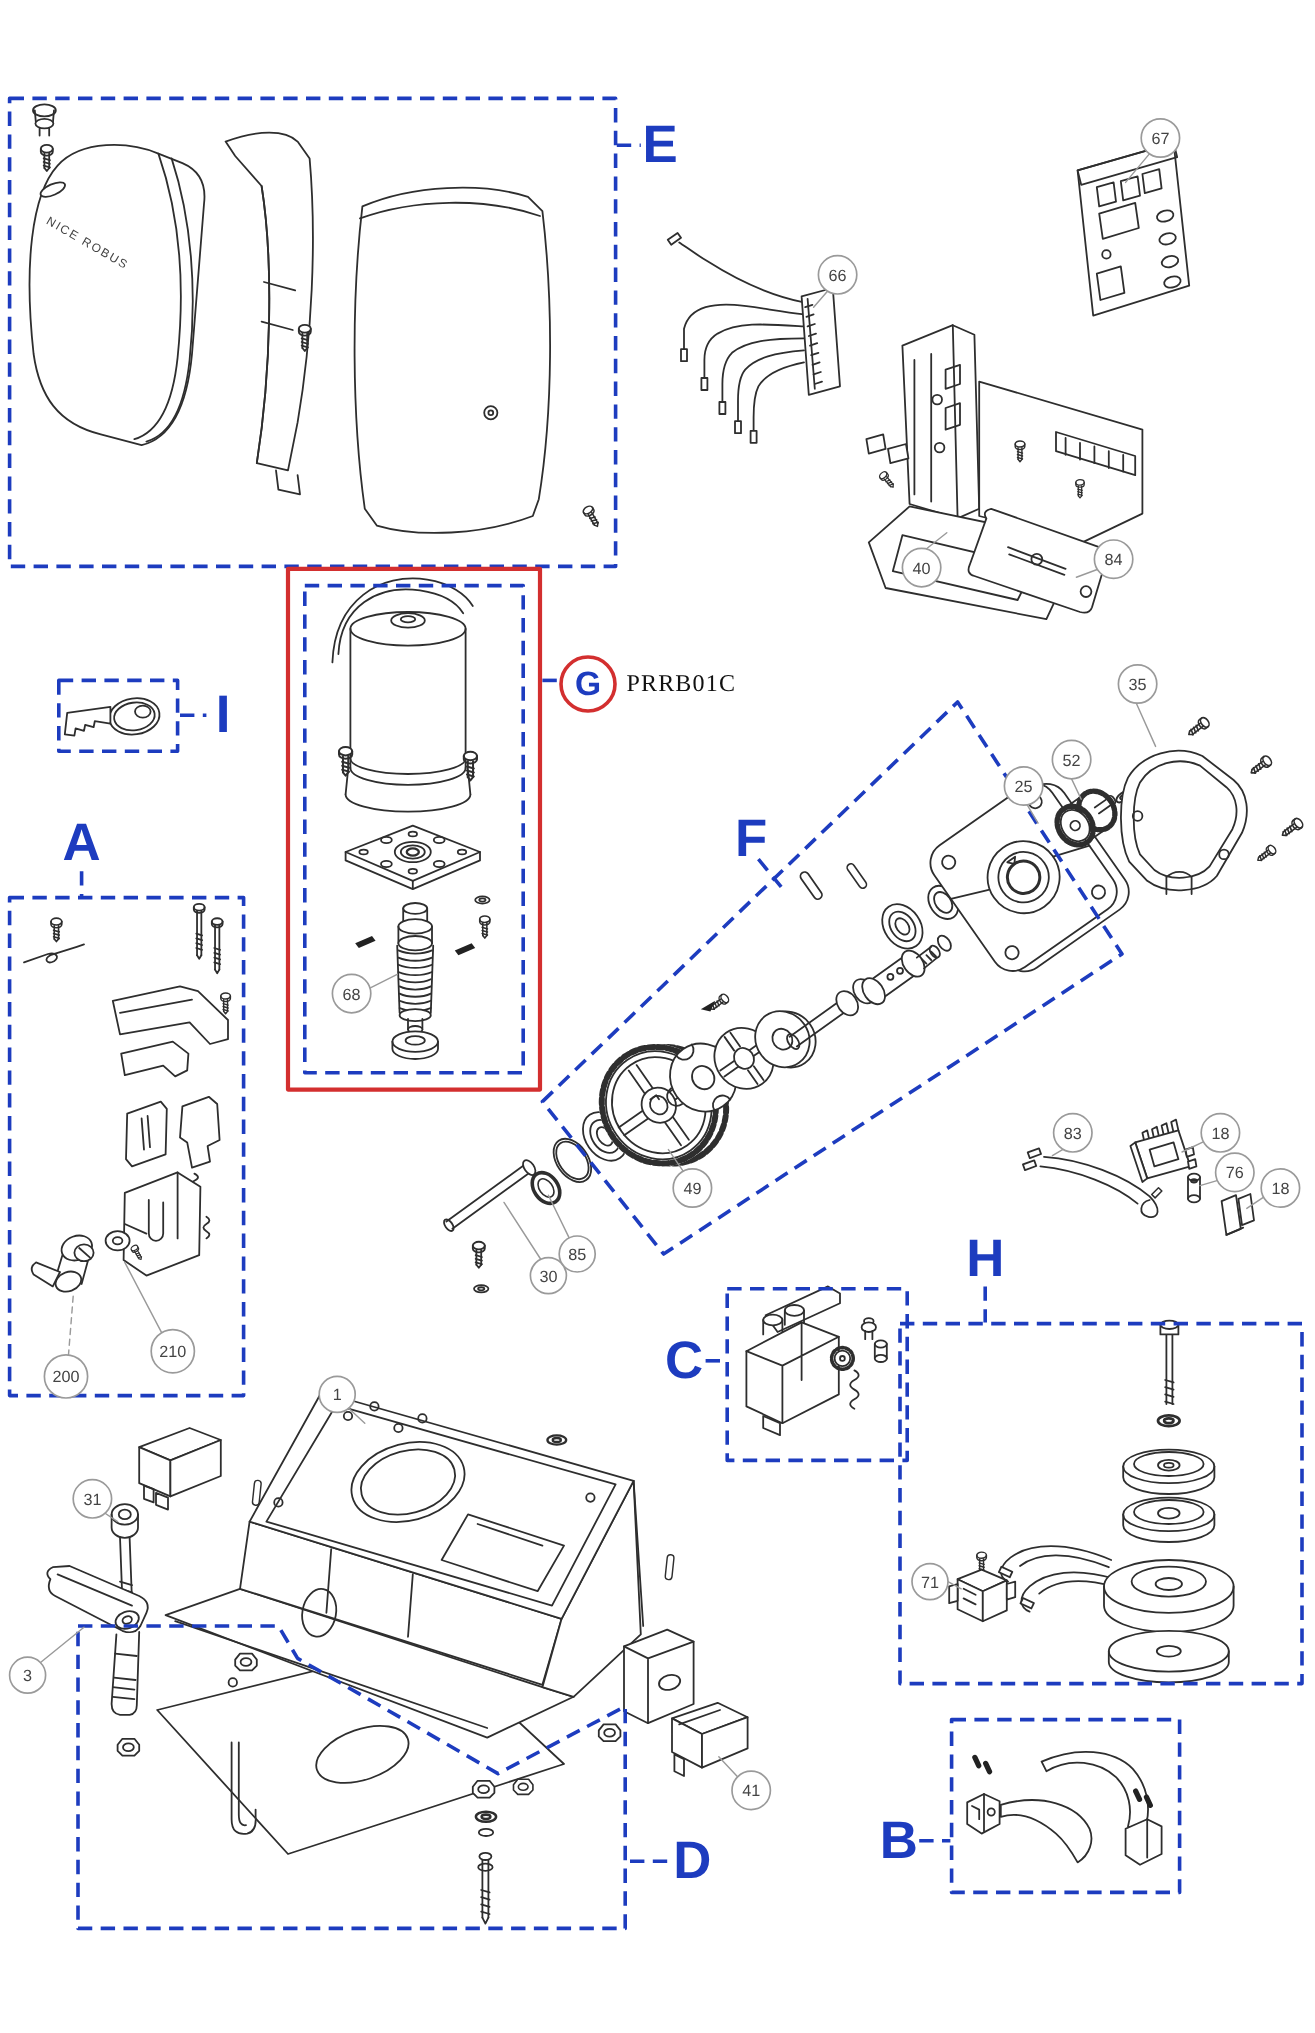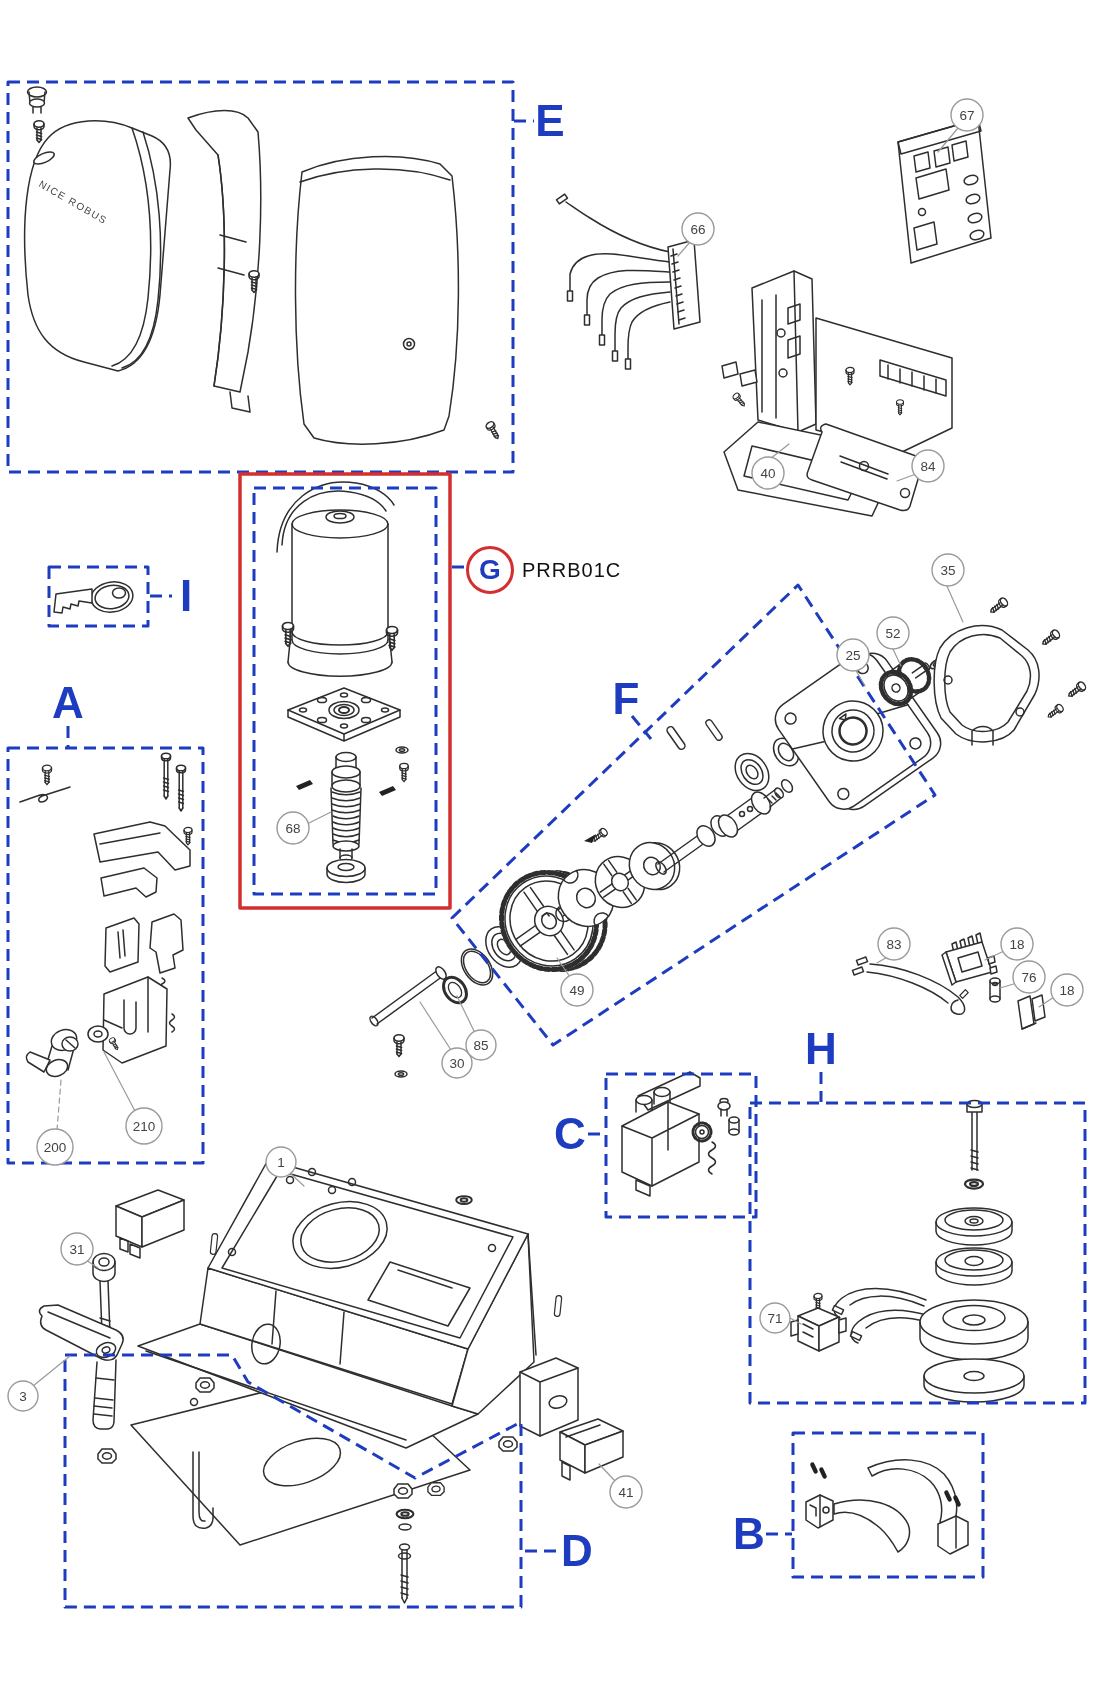--- a/index.html
+++ b/index.html
@@ -5,21 +5,21 @@
   html,body{margin:0;padding:0;background:#fff;}
   #page{position:relative;width:1096px;height:1694px;background:#ffffff;overflow:hidden;
         font-family:"Liberation Sans",sans-serif;}
   #art{position:absolute;left:0;top:0;}
   .sec-label{position:absolute;transform:translate(-50%,-50%);color:#1d3cbf;
              font-size:44px;font-weight:600;line-height:1;letter-spacing:0;}
   #g-marker{position:absolute;left:466px;top:546px;display:flex;align-items:center;gap:8px;}
   #g-circle{width:42px;height:42px;border:3px solid #d32f2f;border-radius:50%;
             display:flex;align-items:center;justify-content:center;
             color:#1d3cbf;font-size:28px;font-weight:600;background:#fff;}
-  #g-code{color:#111;font-size:20px;font-weight:500;letter-spacing:1px;}
+  #g-code{color:#111;font-size:20px;font-weight:500;letter-spacing:1px;font-family:Liberation Serif, serif;}
   svg text.balloon-num{font-family:"Liberation Sans",sans-serif;font-size:13.5px;fill:#444;stroke:none;}
   svg text.brand{font-family:"Liberation Sans",sans-serif;font-size:10px;fill:#444;stroke:none;letter-spacing:1.5px;}
 </style>
 </head>
 <body>
 
 <div id="page">
 
 <svg id="art" width="1096" height="1694" viewBox="0 0 1096 1694" fill="none" stroke="#2e2e2e" stroke-width="1.5" stroke-linecap="round" stroke-linejoin="round">
 

